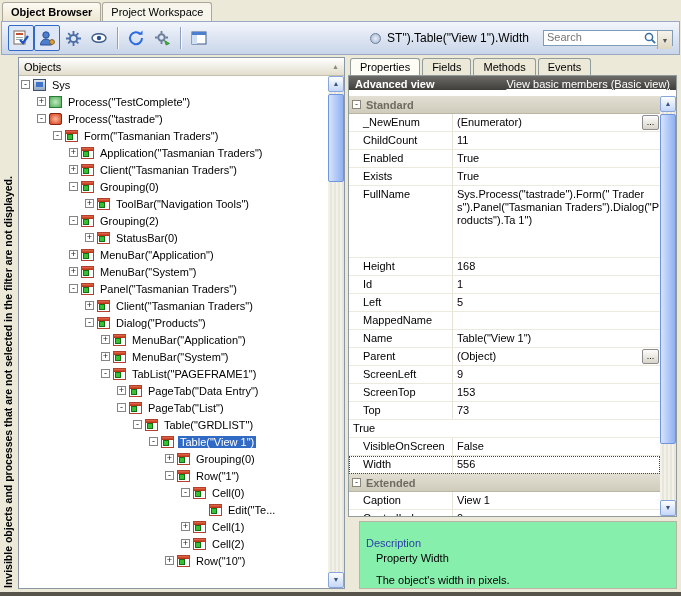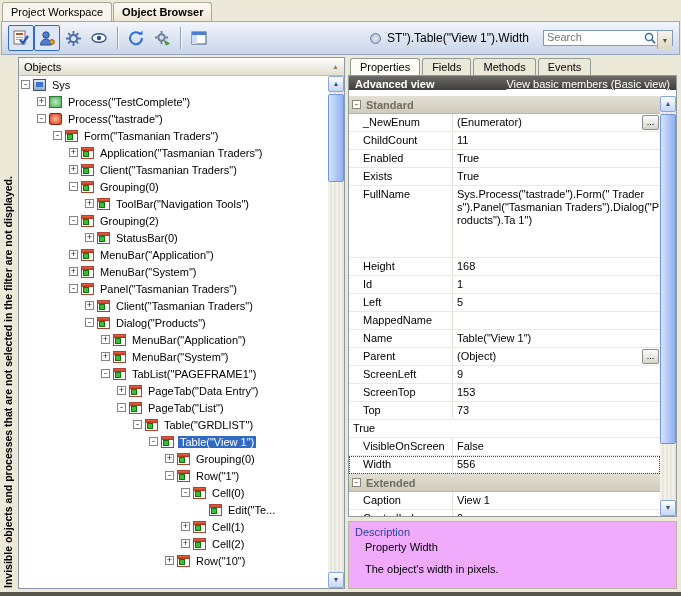--- a/index.html
+++ b/index.html
@@ -72,33 +72,33 @@
   .collapse-box { width:9px; height:9px; border:1px solid #8b8778; background:#fff; font-size:9px; line-height:7px; text-align:center; color:#333; font-weight:normal; }
   .prow { display:flex; height:18px; border-bottom:1px solid #eceadd; background:#fff; }
   .prow.tall { height:72px; }
   .prow.focused { outline:1px dotted #444; outline-offset:-1px; }
   .pname { width:104px; flex:none; padding-left:14px; line-height:17px; border-right:1px solid #e6e3d6; overflow:hidden; white-space:nowrap; }
   .pval { flex:1; display:flex; align-items:flex-start; overflow:hidden; }
   .pv { flex:1; padding-left:4px; line-height:17px; white-space:nowrap; overflow:hidden; }
   .prow.tall .pv { white-space:normal; line-height:13px; padding-top:2px; word-break:break-all; }
   .ellipsis-btn { flex:none; width:17px; height:15px; margin:1px 1px 0 0; border:1px solid #8c8c8c; border-radius:2px; background:linear-gradient(#fdfdfd,#d8d4c8); font-size:9px; line-height:11px; text-align:center; cursor:default; }
   
-  .desc-box { position:absolute; left:0; right:0; bottom:0; height:68px; border:1px solid #b8b5a4; background:#f0abfc; padding:4px 6px; }
+  .desc-box { position:absolute; left:11px; right:0; bottom:0; height:68px; border:1px solid #b8b5a4; background:#86efac; padding:15px 6px; }
   .desc-title { color:#2b3fa5; margin-bottom:3px; }
   .desc-line1 { padding-left:10px; margin-bottom:10px; }
   .desc-line2 { padding-left:10px; }
   .bottom-edge { position:absolute; left:0; right:0; bottom:0; height:4px; background:#57544c; }
   svg { display:block; }
 </style>
 </head>
 <body>
 
 <div class="tabbar">
+  <div class="doc-tab active"><span>Object Browser</span></div>
   <div class="doc-tab"><span>Project Workspace</span></div>
-  <div class="doc-tab active"><span>Object Browser</span></div>
 </div>
 
 <div class="toolbar">
   <div class="tb-btn selected">
     <span>
       <svg width="18" height="18">
           <rect x="2" y="2" width="11" height="13" fill="#fff" stroke="#7a6a5a"></rect>
           <rect x="4" y="4" width="7" height="2" fill="#c05030"></rect>
           <rect x="4" y="8" width="7" height="1" fill="#9aa"></rect>
           <rect x="4" y="10" width="7" height="1" fill="#9aa"></rect>

